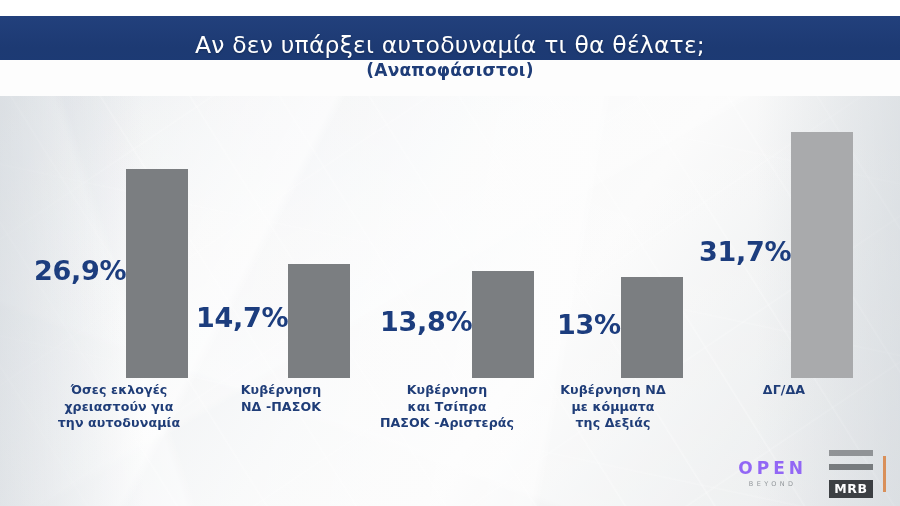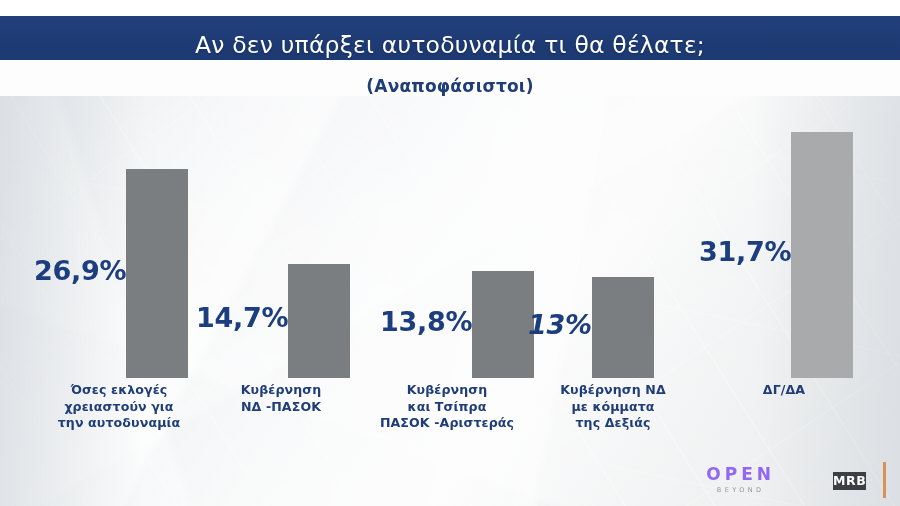--- a/index.html
+++ b/index.html
@@ -32,21 +32,21 @@
     font-weight:400;
     letter-spacing:0.2px;
     white-space:nowrap;
     text-shadow:0 1px 2px rgba(0,0,0,.25);
   }
 
   
   .subtitle-band {
     position:absolute; left:0; top:60px; width:900px; height:36px;
     background:#fdfdfd;
-    display:flex; align-items:flex-end; justify-content:center;
+    display:flex; align-items:flex-start; justify-content:center;
   }
   .subtitle {
     color:#1f3d78;
     font-size:17px;
     font-weight:bold;
     letter-spacing:0.2px;
     white-space:nowrap;
   }
 
   
@@ -122,21 +122,21 @@
   .open-logo { display:flex; flex-direction:column; align-items:center; }
   .open-word {
     font-size:17px; font-weight:bold; color:#8b5cf6;
     letter-spacing:4px; line-height:1;
   }
   .open-sub {
     font-size:6.5px; color:#8b9094; letter-spacing:3.4px;
     margin-top:4px; line-height:1;
   }
   .mrb-logo { display:flex; align-items:center; gap:10px; }
-  .mrb-stack { display:flex; flex-direction:row; gap:2px; width:44px;margin-left:32px; }
+  .mrb-stack { display:flex; flex-direction:column; gap:8px; width:44px; }
   .mrb-bar { height:6px; background:#8a8d90; }
   .mrb-bar.b2 { background:#6f7376; }
   .mrb-box {
     background:#2f3236; color:#ffffff; font-weight:bold;
     font-size:12.5px; text-align:center; letter-spacing:0.6px;
     padding:1px 0 2px; margin-top:2px;
   }
   .mrb-rule { width:3px; height:36px; background:#d98a4f; }
 </style>
 </head>
@@ -175,21 +175,21 @@
         </div>
         <div class="bar-group" style="left: 380px;">
           <div class="bar-value">13,8%</div>
           <div class="bar-rect" style="height: 107px; background: rgb(123, 126, 129);"></div>
         </div>
         <div class="bar-label" style="left: 352px;">
           <div>Κυβέρνηση</div>
           <div>και Τσίπρα</div>
           <div>ΠΑΣΟΚ -Αριστεράς</div>
         </div>
-        <div class="bar-group" style="left: 528px; font-style: italic;">
+        <div class="bar-group" style="left: 557px;">
           <div class="bar-value">13%</div>
           <div class="bar-rect" style="height: 101px; background: rgb(123, 126, 129);"></div>
         </div>
         <div class="bar-label" style="left: 518px;">
           <div>Κυβέρνηση ΝΔ</div>
           <div>με κόμματα</div>
           <div>της Δεξιάς</div>
         </div>
         <div class="bar-group light" style="left: 699px;">
           <div class="bar-value">31,7%</div>

